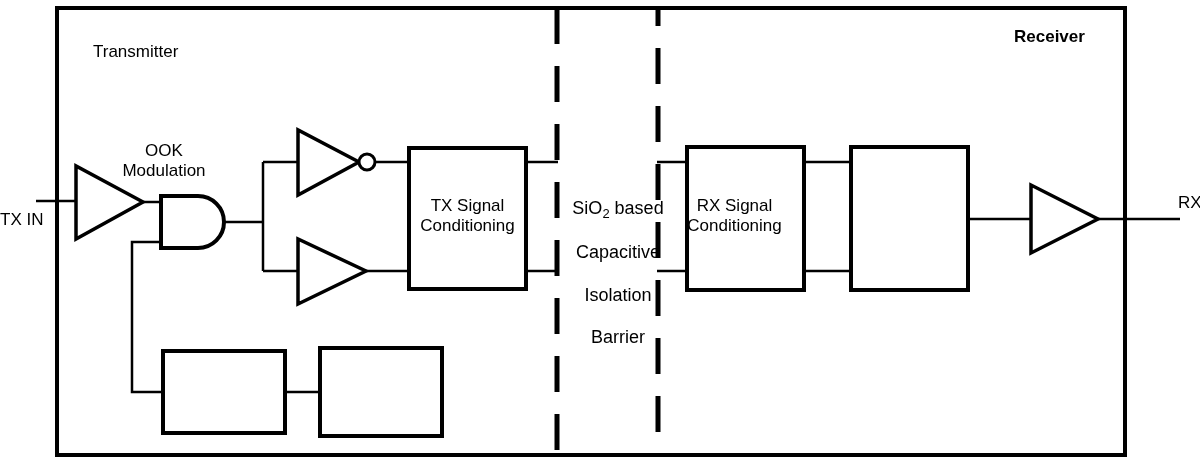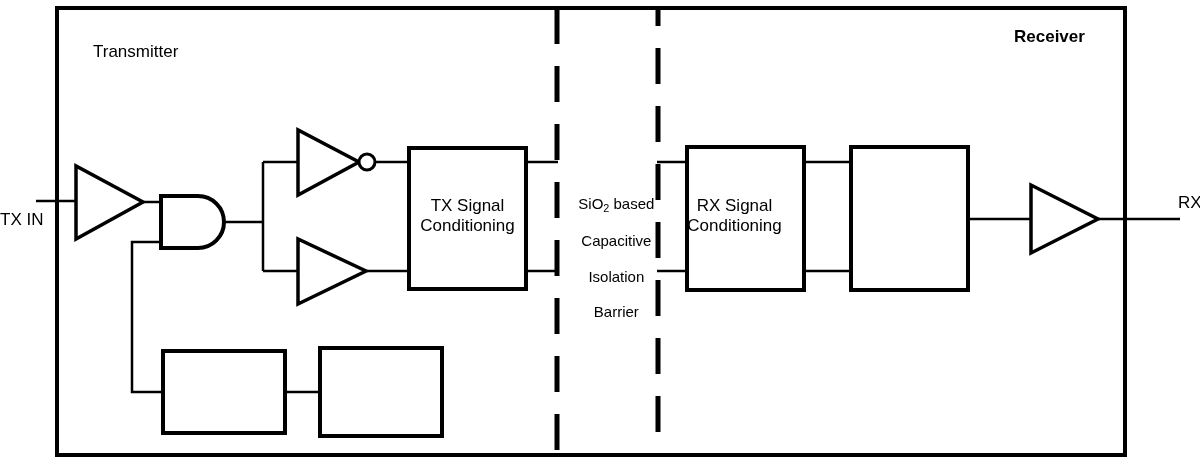--- a/index.html
+++ b/index.html
@@ -41,21 +41,21 @@
   .block-label {
     font-size: 17px;
   }
   .io-label {
     font-size: 17px;
   }
   .gate-label {
     font-size: 17px;
   }
   .barrier-label {
-    font-size: 15px;
+    font-size: 18px;
   }
   .sub {
     font-size: 0.72em;
     vertical-align: -0.28em;
   }
 </style>
 </head>
 <body>
 
 <div id="diagram-root">
@@ -120,20 +120,21 @@
   </svg>
 
   <div class="lbl section-title lbl-left" style="left:93px; top:42px;">Transmitter</div>
 
   <div class="lbl section-title lbl-left" style="left:1014px; top:27px;font-weight:bold;">Receiver</div>
 
   <div class="lbl io-label lbl-left" style="left:0; top:178px;margin-top:32px;">TX IN</div>
 
   <div class="lbl io-label lbl-left" style="left:1134px; top:193px;margin-left:44px;">RX OUT</div>
 
+  <div class="lbl gate-label" style="left:104px; top:141px; width:120px;">OOK<br>Modulation</div>
 
   <div class="lbl block-label" style="left:408px; top:196px; width:119px;">TX Signal<br>Conditioning</div>
 
   <div class="lbl barrier-label" style="left:548px; top:177px; width:120px;">
     <span><span>SiO</span><span class="sub">2</span><span> based</span></span><br>
     <span>Capacitive</span><br>
     <span>Isolation</span><br>
     <span>Barrier</span>
   </div>
 

